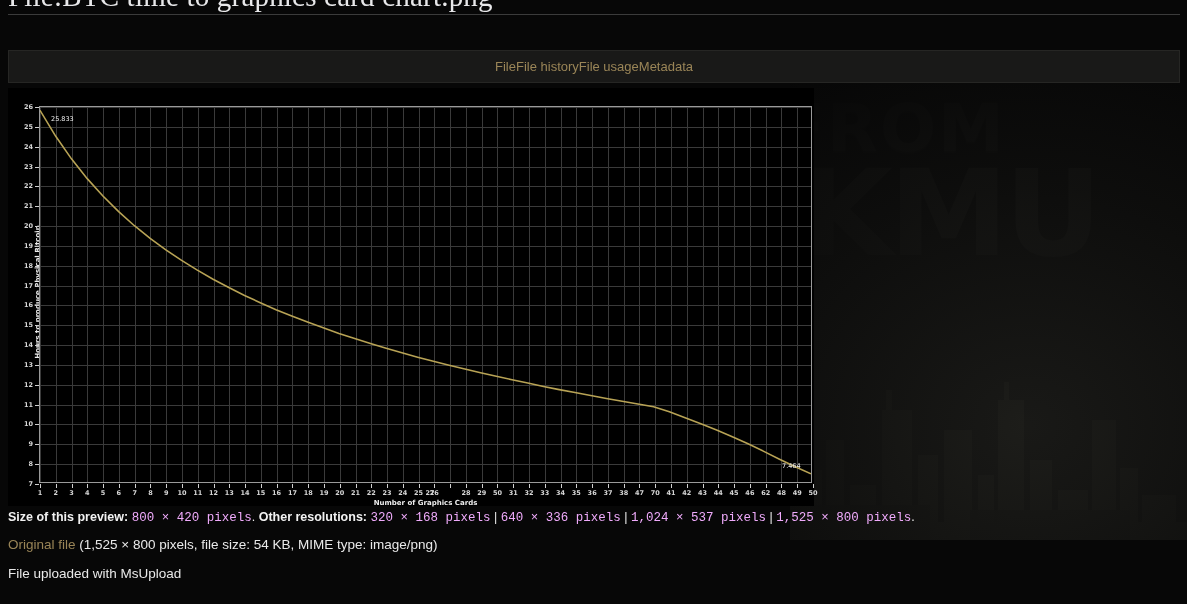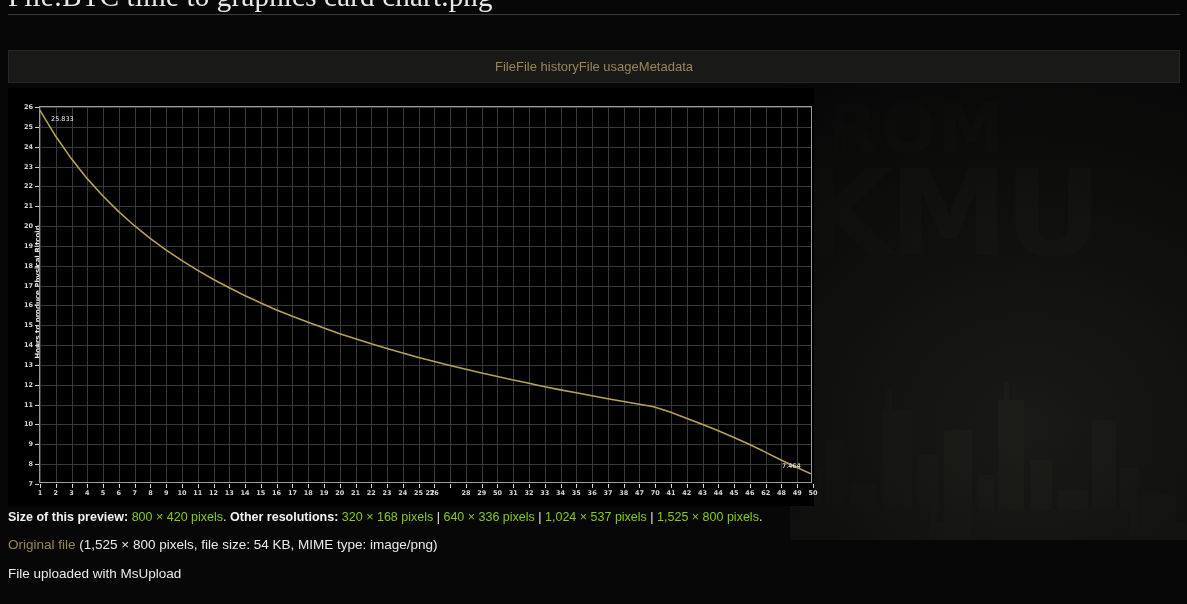--- a/index.html
+++ b/index.html
@@ -209,21 +209,21 @@
   
   #size-line {
     position: absolute;
     left: 8px; top: 510px;
     font-size: 12.5px;
     color: #e9e9e9;
     font-family: "Liberation Sans", sans-serif;
     white-space: nowrap;
   }
   #size-line b { font-weight: bold; color: #f2f2f2; }
-  .reslink { color: #84cc16; cursor: pointer; }
+  .reslink { color: #f0abfc; cursor: pointer; font-family: Liberation Mono, monospace; }
   .sep { color: #e9e9e9; }
 
   #orig-line {
     position: absolute;
     left: 8px; top: 537px;
     font-size: 13.5px;
     color: #e9e9e9;
     white-space: nowrap;
   }
   #orig-link { color: #9a8557; cursor: pointer; }
@@ -496,20 +496,21 @@
           <div class="xlab" style="left: 710.898px;">46</div>
           <div class="xtick" style="left: 726.673px;"></div>
           <div class="xlab" style="left: 726.673px;">62</div>
           <div class="xtick" style="left: 742.449px;"></div>
           <div class="xlab" style="left: 742.449px;">48</div>
           <div class="xtick" style="left: 758.224px;"></div>
           <div class="xlab" style="left: 758.224px;">49</div>
           <div class="xtick" style="left: 774px;"></div>
           <div class="xlab" style="left: 774px;">50</div>
         </div>
+      <div id="x-axis-title">Number of Graphics Cards</div>
     <div class="point-label" style="left: 43px; top: 27.3136px;">25.833</div>
         <div class="point-label" style="left: 774px; top: 373.793px;">7.464</div>
       </div>
   </div>
 
   <div id="size-line">
     <b>Size of this preview:</b><span> </span><span class="reslink">800 × 420 pixels</span><span>.</span><span> </span><b>Other resolutions:</b><span> </span><span class="reslink">320 × 168 pixels</span><span class="sep"> | </span><span class="reslink">640 × 336 pixels</span><span class="sep"> | </span><span class="reslink">1,024 × 537 pixels</span><span class="sep"> | </span><span class="reslink">1,525 × 800 pixels</span><span>.</span>
   </div>
 
   <div id="orig-line">

